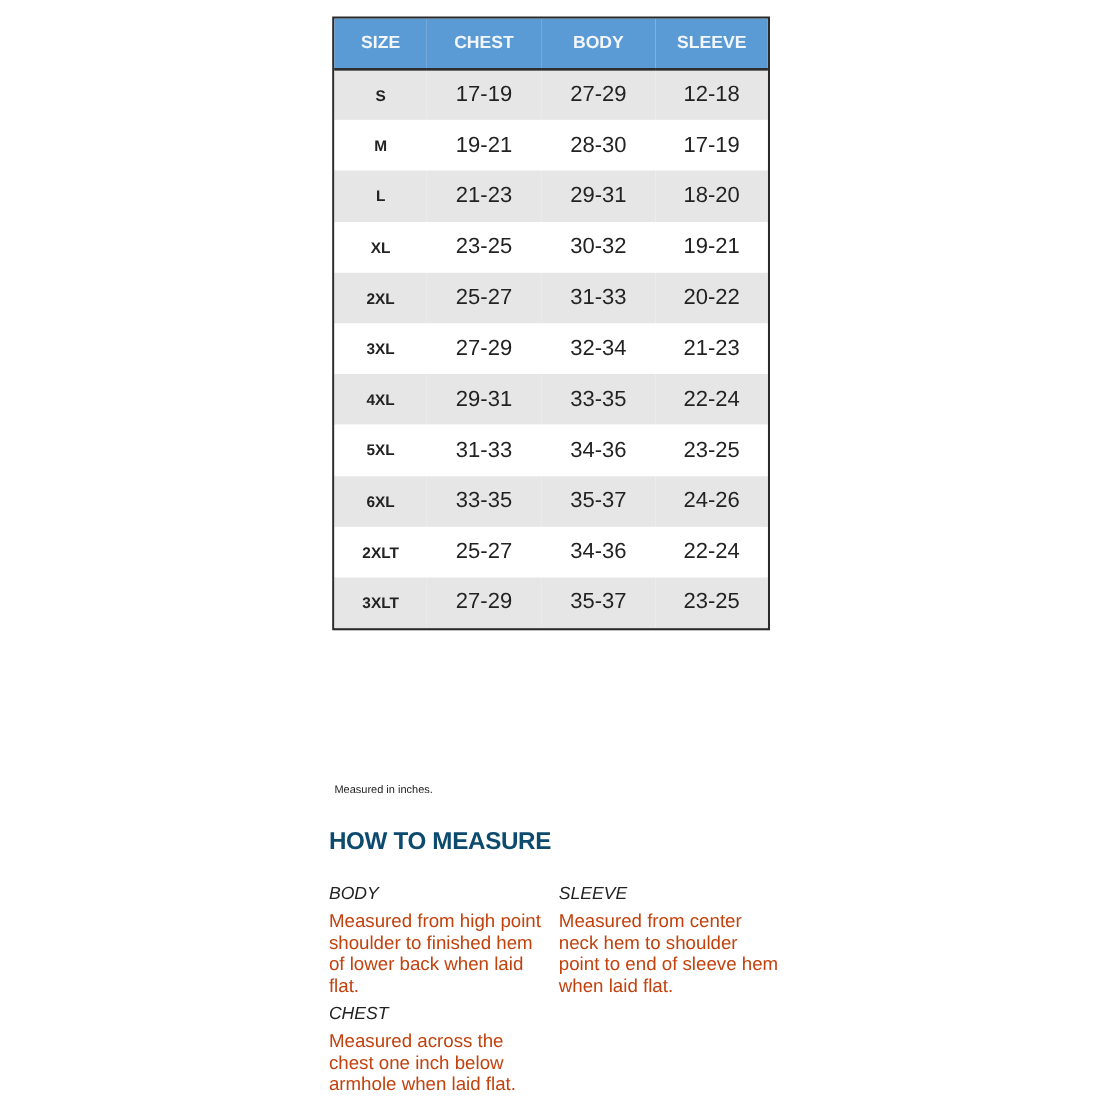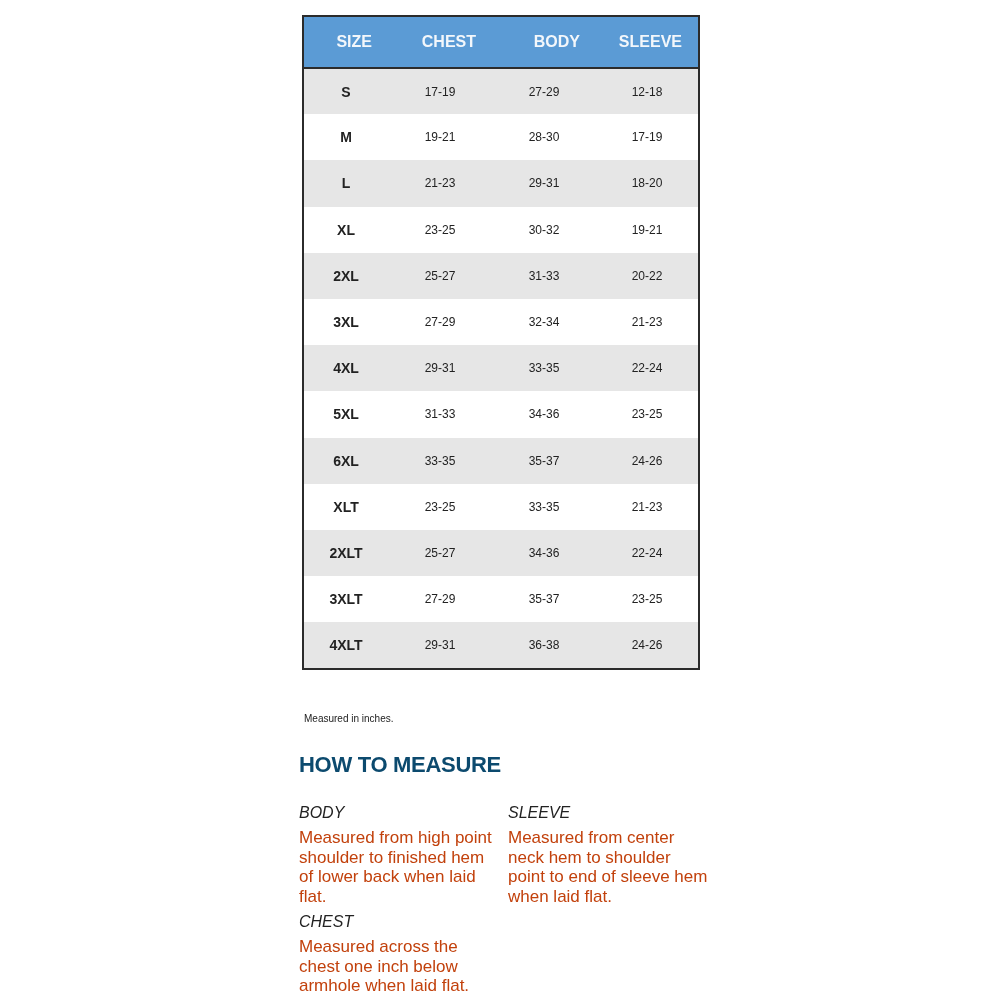--- a/index.html
+++ b/index.html
@@ -1,24 +1,24 @@
 <!DOCTYPE html>
 <html><head>
 <meta charset="utf-8">
 <style>
   html, body { margin:0; padding:0; background:#ffffff; }
   body { width:1000px; height:1000px; position:relative; font-family:"Liberation Sans", sans-serif; color:#1a1a1a; overflow:hidden; }
   .table-wrap { position:absolute; left:302px; top:15px; width:394px; border:2px solid #2b2b2b; box-sizing:content-box; }
   table { border-collapse:collapse; width:394px; table-layout:fixed; }
   thead tr { background:#5b9bd5; height:46px; }
-  thead th { color:#f3f7fb; font-weight:bold; font-size:16px; text-align:right; padding:16px; border-bottom:2px solid #2b2b2b;margin-left:44px; }
+  thead th { color:#f3f7fb; font-weight:bold; font-size:16px; text-align:center; padding:3px; border-bottom:2px solid #2b2b2b;margin-left:44px; }
   tbody tr { height:46.2px; }
   tbody tr:nth-child(odd) { background:#e6e6e6; }
   tbody tr:nth-child(even) { background:#ffffff; }
-  tbody td { text-align:center; font-size:12px; padding:0; color:#222; }
+  tbody td { text-align:center; font-size:20px; padding:0; color:#222; }
   tbody td.size { font-weight:bold; font-size:14px; }
   col.c1 { width:84px; } col.c2 { width:104px; } col.c3 { width:104px; } col.c4 { width:102px; }
   .note { position:absolute; left:304px; top:713px; font-size:10px; color:#222; }
   .how-title { position:absolute; left:299px; top:752px; font-size:22px; font-weight:bold; color:#0c4a6e; letter-spacing:-0.3px; }
   .section { position:absolute; width:200px; }
   .section .label { font-style:italic; font-size:16px; color:#222; margin-bottom:6px; }
   .section .desc { font-size:17px; line-height:19.5px; color:#c2410c; }
   .s-body { left:299px; top:804px; }
   .s-sleeve { left:508px; top:804px; }
   .s-chest { left:299px; top:913px; }
@@ -91,42 +91,30 @@
           <td>34-36</td>
           <td>23-25</td>
         </tr>
         <tr>
           <td class="size">6XL</td>
           <td>33-35</td>
           <td>35-37</td>
           <td>24-26</td>
         </tr>
         <tr>
-          <td class="size">XLT</td>
-          <td>23-25</td>
-          <td>33-35</td>
-          <td>21-23</td>
-        </tr>
-        <tr>
           <td class="size">2XLT</td>
           <td>25-27</td>
           <td>34-36</td>
           <td>22-24</td>
         </tr>
         <tr>
           <td class="size">3XLT</td>
           <td>27-29</td>
           <td>35-37</td>
           <td>23-25</td>
-        </tr>
-        <tr>
-          <td class="size">4XLT</td>
-          <td>29-31</td>
-          <td>36-38</td>
-          <td>24-26</td>
         </tr>
       </tbody>
   </table>
 </div>
 
 <div class="note">Measured in inches.</div>
 
 <div class="how-title">HOW TO MEASURE</div>
 
 <div class="section s-body">

